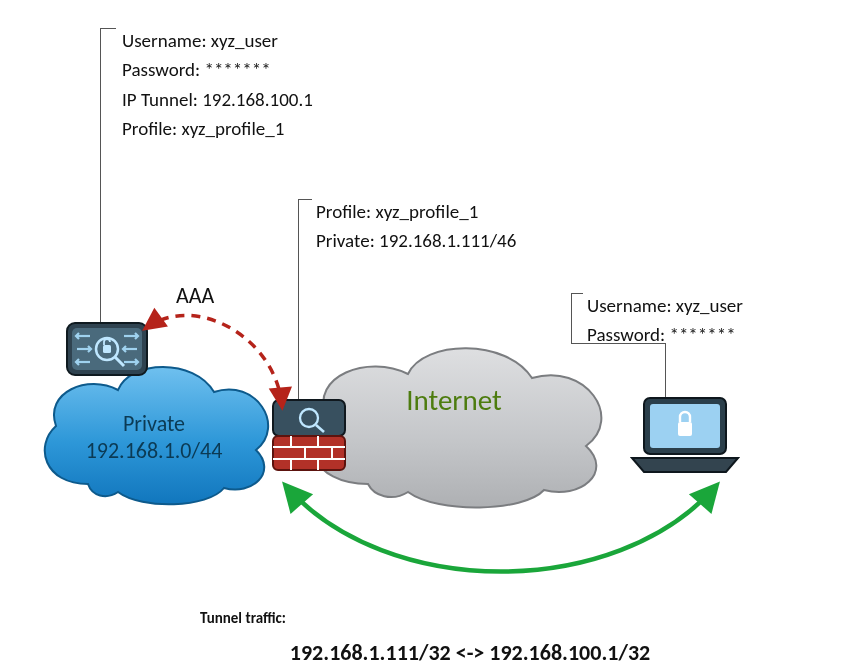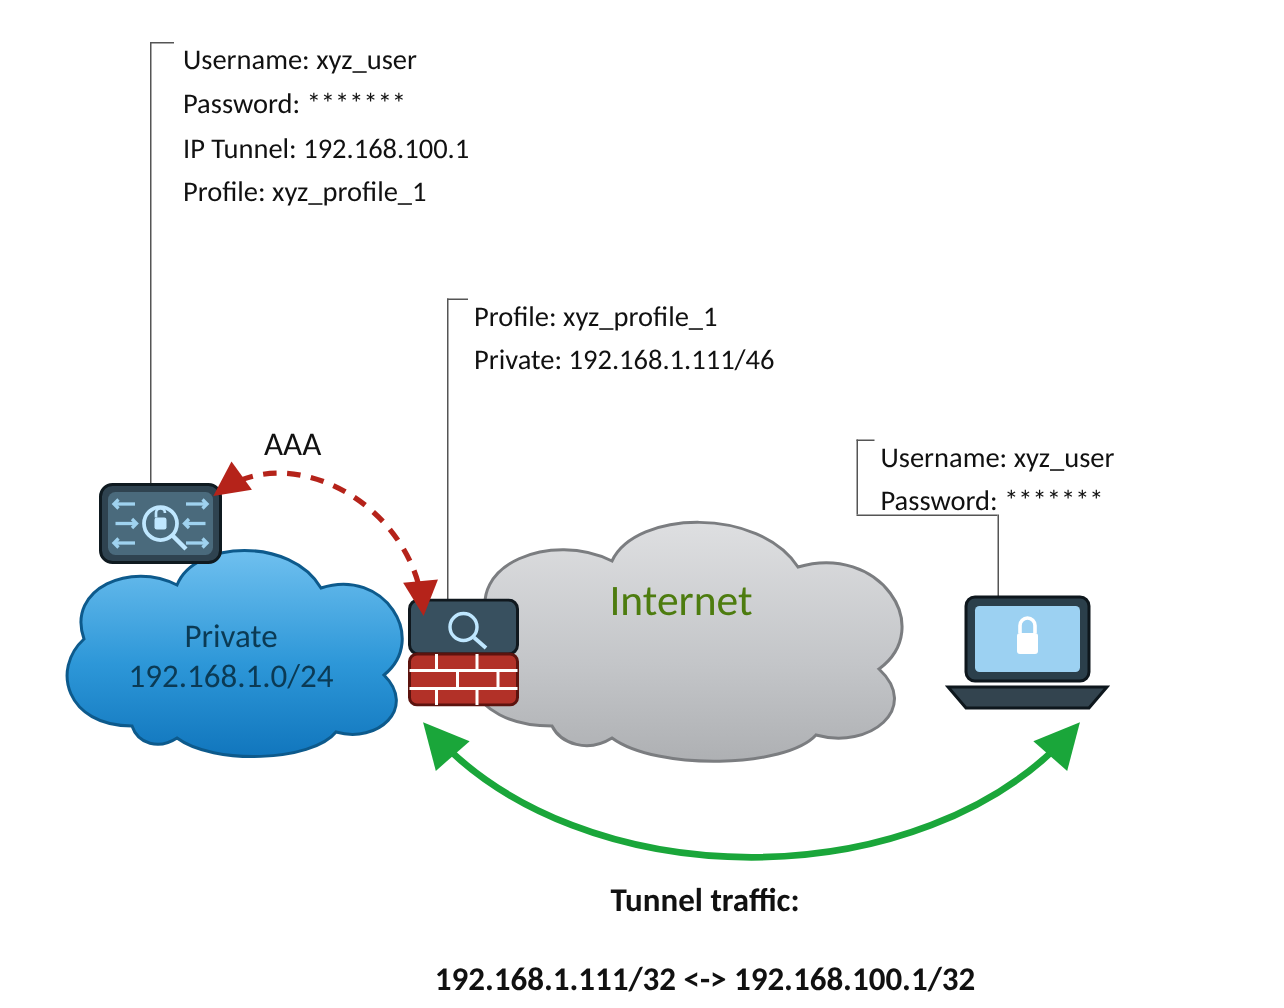--- a/index.html
+++ b/index.html
@@ -54,22 +54,22 @@
 
 .aaa-label {
   position: absolute;
   left: 176px; top: 282px;
   font-size: 22px;
 }
 
 
 .tunnel-title {
   position: absolute;
-  left: 200px; top: 586px; width: 540px;
-  text-align: center; font-weight: bold; font-size: 22px;
+  left: 200px; top: 609px; width: 540px;
+  font-weight: bold; font-size: 15px;
 }
 .tunnel-route {
   position: absolute;
   left: 160px; top: 639px; width: 620px;
   text-align: center; font-weight: bold; font-size: 22px;
 }
 
 
 .bracket {
   position: absolute;
@@ -139,21 +139,21 @@
         <linearGradient id="gblue" x1="0" y1="0" x2="0" y2="1">
           <stop offset="0%" stop-color="#6fc0ef"></stop>
           <stop offset="55%" stop-color="#2d97d8"></stop>
           <stop offset="100%" stop-color="#1176bd"></stop>
         </linearGradient>
       </defs>
       <path d="M62 130 C 18 130 8 92 30 72 C 18 38 62 20 92 36 C 104 6 168 4 188 38 C 230 24 260 72 230 96 C 252 118 226 142 198 134 C 182 154 116 156 92 138 C 80 146 66 142 62 130 Z" fill="url(#gblue)" stroke="#0d5a8c" stroke-width="2"></path>
     </svg>
     <div class="cloud-label">
       <div>Private</div>
-      <div>192.168.1.0/24</div>
+      <div>192.168.1.0/44</div>
     </div>
   </div>
 
   <div class="cloud cloud-internet">
     <svg viewBox="0 0 332 182" width="332" height="182">
       <defs>
         <linearGradient id="ggrey" x1="0" y1="0" x2="0" y2="1">
           <stop offset="0%" stop-color="#dedfe1"></stop>
           <stop offset="60%" stop-color="#c3c5c8"></stop>
           <stop offset="100%" stop-color="#aeb0b3"></stop>

